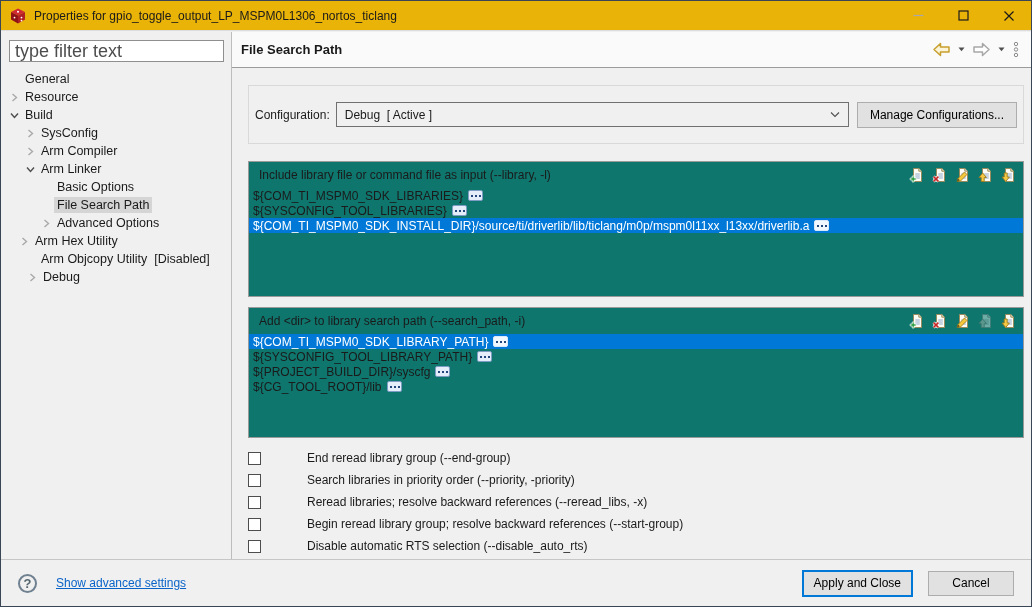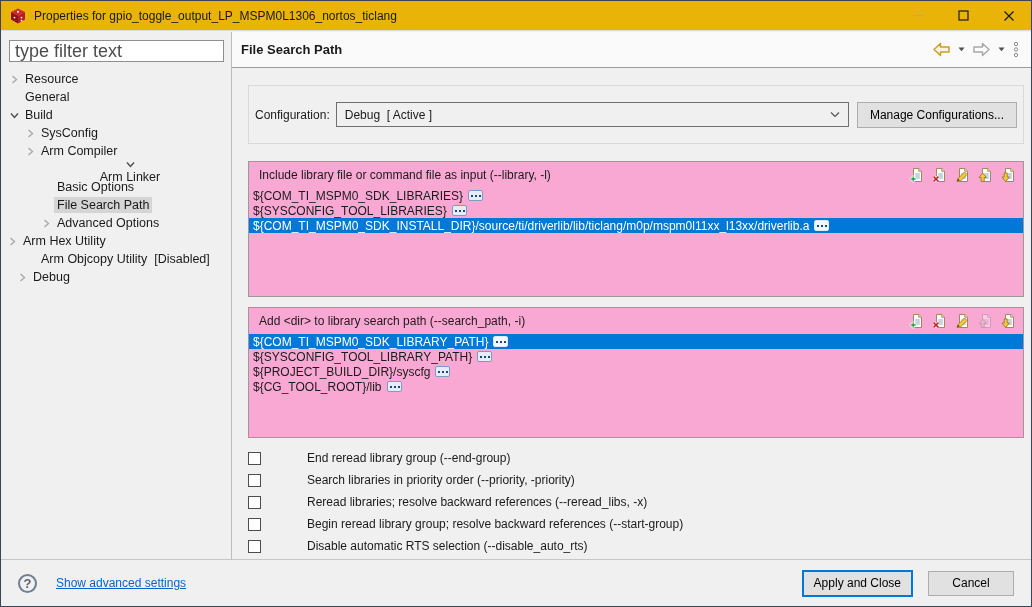--- a/index.html
+++ b/index.html
@@ -35,21 +35,21 @@
   .content{flex:1;padding:17px 7px 0 16px;overflow:hidden;}
   
   .config-group{height:59px;border:1px solid #d9d9d9;display:flex;align-items:center;padding:0 6px;}
   .config-label{font-size:12px;flex:none;}
   .combo{flex:1;height:25px;border:1px solid #707070;background:#f0f0f0;margin:0 8px 0 6px;display:flex;
     align-items:center;padding:0 8px;font-size:12px;white-space:pre;}
   .combo .chevron{margin-left:auto;display:flex;}
   .manage-btn{height:26px;padding:0 12px;background:#e1e1e1;border:1px solid #adadad;font-size:12px;
     font-family:inherit;flex:none;}
   
-  .list-box{border:1px solid #9a9a9a;background:#f9a8d4;overflow:hidden;}
+  .list-box{border:1px solid #9a9a9a;background:#0f766e;overflow:hidden;}
   #include-box{height:136px;margin-top:17px;}
   #search-box{height:131px;margin-top:10px;}
   .list-header{height:26px;display:flex;align-items:center;padding:0 4px 0 10px;}
   .list-title{font-size:12px;flex:1;white-space:pre;}
   .toolbar{display:flex;align-items:center;gap:3px;}
   .tbtn{width:20px;height:20px;display:flex;align-items:center;justify-content:center;}
   .tbtn.disabled{opacity:.4;filter:grayscale(.9);}
   .list-row{height:15px;display:flex;align-items:center;padding-left:4px;font-size:12px;white-space:pre;}
   .list-row.selected{background:#0078d7;color:#ffffff;}
   .badge{margin-left:5px;width:15px;height:11px;border:1px solid #7d9cc4;background:#e4edf9;border-radius:2px;
@@ -106,46 +106,46 @@
             <path d="M1.5 1.5 L10.5 10.5 M10.5 1.5 L1.5 10.5" stroke="#1a1a1a" stroke-width="1.2" fill="none"></path>
           </svg>
         </span>
     </span>
   </div>
 
   <div class="body">
     <div class="sidebar">
       <input class="filter-input" placeholder="type filter text" style="">
       <div class="tree">
+          <div class="tree-row" style="padding-left: 6px;"><span class="chev"></span><span class="tree-label">General</span></div>
           <div class="tree-row" style="padding-left: 6px;"><span class="chev"><svg width="9" height="9" viewBox="0 0 9 9">
                 <path d="M2.5 1 L6.5 4.5 L2.5 8" fill="none" stroke="#a9a9a9" stroke-width="1.4"></path>
               </svg></span><span class="tree-label">Resource</span></div>
-          <div class="tree-row" style="padding-left: 6px;"><span class="chev"></span><span class="tree-label">General</span></div>
           <div class="tree-row" style="padding-left: 6px;"><span class="chev"><svg width="9" height="9" viewBox="0 0 9 9">
                 <path d="M1 2.5 L4.5 6.5 L8 2.5" fill="none" stroke="#4d4d4d" stroke-width="1.4"></path>
               </svg></span><span class="tree-label">Build</span></div>
           <div class="tree-row" style="padding-left: 22px;"><span class="chev"><svg width="9" height="9" viewBox="0 0 9 9">
                 <path d="M2.5 1 L6.5 4.5 L2.5 8" fill="none" stroke="#a9a9a9" stroke-width="1.4"></path>
               </svg></span><span class="tree-label">SysConfig</span></div>
           <div class="tree-row" style="padding-left: 22px;"><span class="chev"><svg width="9" height="9" viewBox="0 0 9 9">
                 <path d="M2.5 1 L6.5 4.5 L2.5 8" fill="none" stroke="#a9a9a9" stroke-width="1.4"></path>
               </svg></span><span class="tree-label">Arm Compiler</span></div>
-          <div class="tree-row" style="padding-left: 28px; flex-direction: column;"><span class="chev"><svg width="9" height="9" viewBox="0 0 9 9">
+          <div class="tree-row" style="padding-left: 22px;"><span class="chev"><svg width="9" height="9" viewBox="0 0 9 9">
                 <path d="M1 2.5 L4.5 6.5 L8 2.5" fill="none" stroke="#4d4d4d" stroke-width="1.4"></path>
               </svg></span><span class="tree-label">Arm Linker</span></div>
           <div class="tree-row" style="padding-left: 38px;"><span class="chev"></span><span class="tree-label">Basic Options</span></div>
           <div class="tree-row" style="padding-left: 38px;"><span class="chev"></span><span class="tree-label selected-label">File Search Path</span></div>
           <div class="tree-row" style="padding-left: 38px;"><span class="chev"><svg width="9" height="9" viewBox="0 0 9 9">
                 <path d="M2.5 1 L6.5 4.5 L2.5 8" fill="none" stroke="#a9a9a9" stroke-width="1.4"></path>
               </svg></span><span class="tree-label">Advanced Options</span></div>
-          <div class="tree-row" style="padding-left: 4px; text-align: center;"><span class="chev"><svg width="9" height="9" viewBox="0 0 9 9">
+          <div class="tree-row" style="padding-left: 16px; text-align: center;"><span class="chev"><svg width="9" height="9" viewBox="0 0 9 9">
                 <path d="M2.5 1 L6.5 4.5 L2.5 8" fill="none" stroke="#a9a9a9" stroke-width="1.4"></path>
               </svg></span><span class="tree-label">Arm Hex Utility</span></div>
           <div class="tree-row" style="padding-left: 22px;"><span class="chev"></span><span class="tree-label">Arm Objcopy Utility  [Disabled]</span></div>
-          <div class="tree-row" style="padding-left: 14px;"><span class="chev"><svg width="9" height="9" viewBox="0 0 9 9">
+          <div class="tree-row" style="padding-left: 24px;"><span class="chev"><svg width="9" height="9" viewBox="0 0 9 9">
                 <path d="M2.5 1 L6.5 4.5 L2.5 8" fill="none" stroke="#a9a9a9" stroke-width="1.4"></path>
               </svg></span><span class="tree-label">Debug</span></div>
         </div>
     </div>
 
     <div class="main">
       <div class="page-header">
         <span class="page-title">File Search Path</span>
         <span class="nav">
           <span class="nav-btn">

